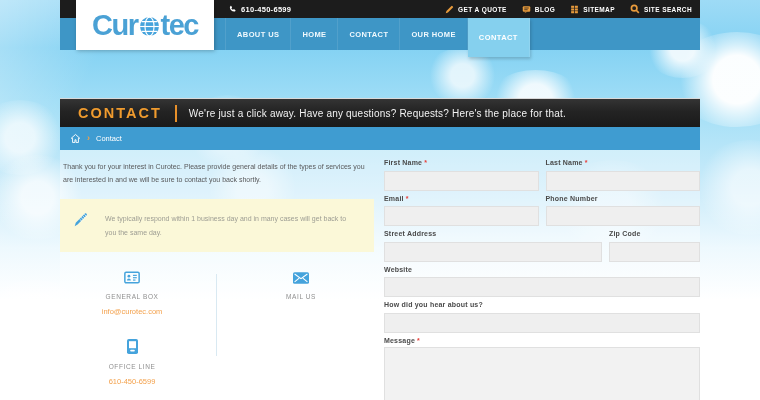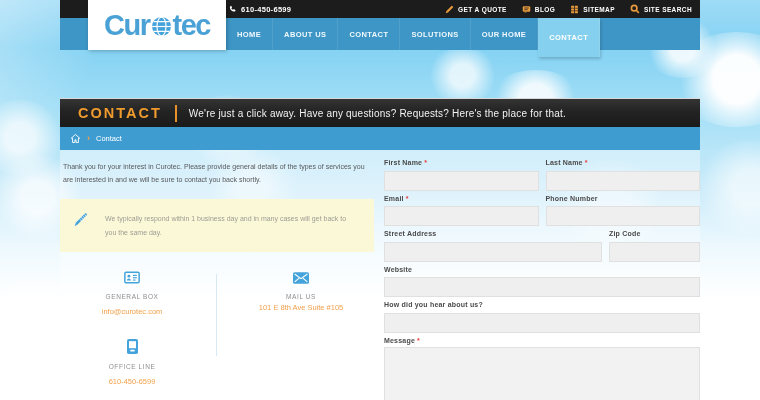--- a/index.html
+++ b/index.html
@@ -15,21 +15,21 @@
   .frame { position:absolute; left:60px; top:0; width:640px; }
 
   
   .topbar { position:relative; height:18px; background:#1c1c1c; display:flex; align-items:center; }
   .phone-wrap { margin-left:168px; display:flex; align-items:center; gap:5px; }
   .phone-num { color:#ffffff; font-size:7.5px; font-weight:bold; letter-spacing:.3px; cursor:pointer; }
   .top-links { margin-left:auto; display:flex; align-items:center; gap:15px; padding-right:8px; }
   .top-link { display:flex; align-items:center; gap:4px; color:#ffffff; font-size:6.5px; font-weight:bold; letter-spacing:.4px; cursor:pointer; white-space:nowrap; }
 
   
-  .logo-box { position:absolute; left:28px; top:0; width:138px; height:50px; background:#ffffff; z-index:6;
+  .logo-box { position:absolute; left:16px; top:0; width:138px; height:50px; background:#ffffff; z-index:6;
               display:flex; align-items:center; justify-content:center; box-shadow:1px 1px 4px rgba(0,0,0,.25); cursor:pointer; }
   .logo-text { font-size:29px; font-weight:bold; color:#4aa1d5; letter-spacing:-1.5px; display:flex; align-items:center; line-height:1; }
   .logo-text .globe { margin:2px 1px 0 1px; display:inline-flex; }
 
   
   .nav { height:32px; background:#3e96c6; display:flex; align-items:flex-start; padding-left:165px; position:relative; z-index:3; }
   .nav-item { display:flex; align-items:center; justify-content:center; height:32px; padding:0 11px;
               color:#f0f9fe; font-size:7.5px; font-weight:bold; letter-spacing:.4px; cursor:pointer;
               border-right:1px solid rgba(255,255,255,.10); }
   .nav-item:first-child { border-left:1px solid rgba(255,255,255,.10); }
@@ -160,24 +160,23 @@
               <ellipse cx="10" cy="10" rx="4.3" ry="9" fill="none" stroke="#ffffff" stroke-width="1.1"></ellipse>
               <line x1="1" y1="10" x2="19" y2="10" stroke="#ffffff" stroke-width="1.1"></line>
               <path d="M2.6 5.3h14.8M2.6 14.7h14.8" stroke="#ffffff" stroke-width="1.1" fill="none"></path>
             </svg>
         </span>
         <span>tec</span>
       </span>
     </div>
 
     <nav class="nav">
+      <a class="nav-item">ABOUT US</a>
       <a class="nav-item">HOME</a>
-      <a class="nav-item">ABOUT US</a>
       <a class="nav-item">CONTACT</a>
-      <a class="nav-item">SOLUTIONS</a>
       <a class="nav-item">OUR HOME</a>
       <a class="nav-item active">CONTACT</a>
     </nav>
 
     <div class="banner">
       <span class="banner-title">CONTACT</span>
       <span class="banner-divider"></span>
       <span class="banner-sub">We're just a click away. Have any questions? Requests? Here's the place for that.</span>
     </div>
 
@@ -237,21 +236,20 @@
           </div>
           <div class="info-colB">
             <div class="info-cell">
               <span class="icon">
                 <svg width="16" height="12" viewBox="0 0 15 11">
                     <rect width="15" height="11" rx="1.5" fill="#45a3dc"></rect>
                     <path d="M1.5 1.8l6 4.3 6-4.3M1.5 9.2l4.3-3.6M13.5 9.2L9.2 5.6" stroke="#ffffff" stroke-width="1" fill="none"></path>
                   </svg>
               </span>
               <div class="info-label">MAIL US</div>
-              <span class="info-line">101 E 8th Ave Suite #105</span>
             </div>
           </div>
         </div>
       </div>
 
       <div class="form-col">
         <div class="frow">
           <div class="fg grow">
             <label><span>First Name</span><em class="req">*</em></label>
             <input class="txt" type="text" style="">

